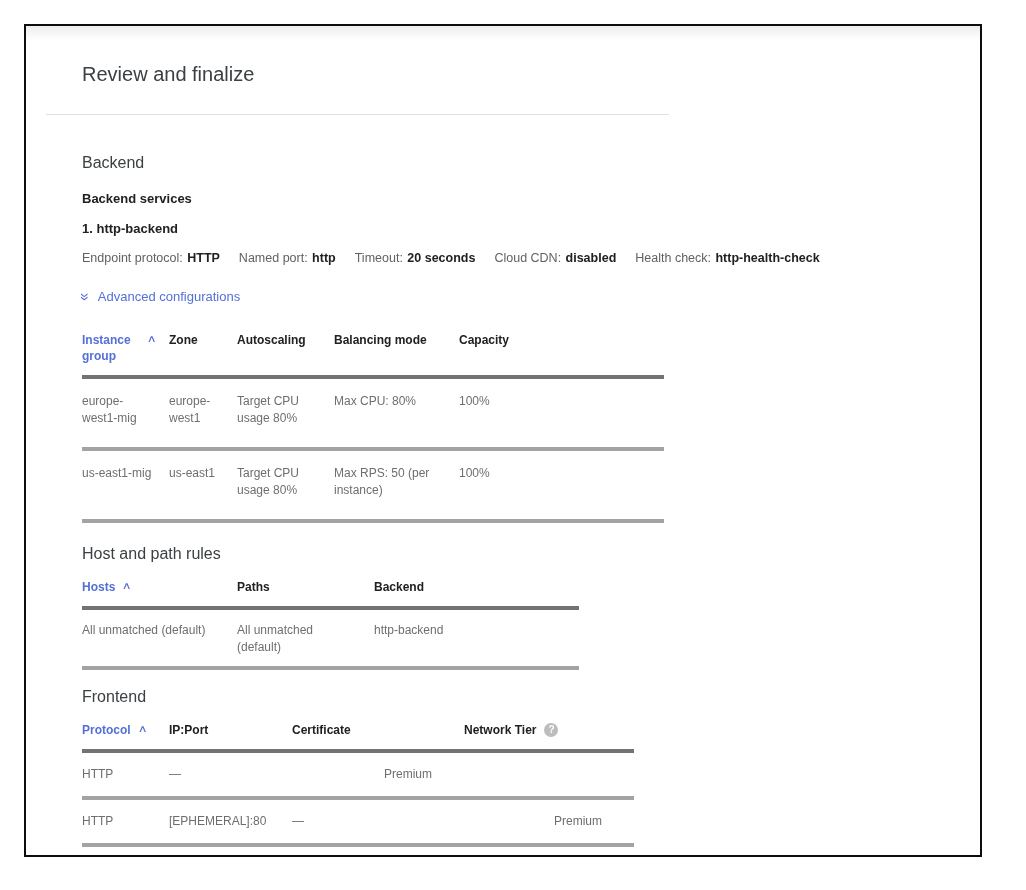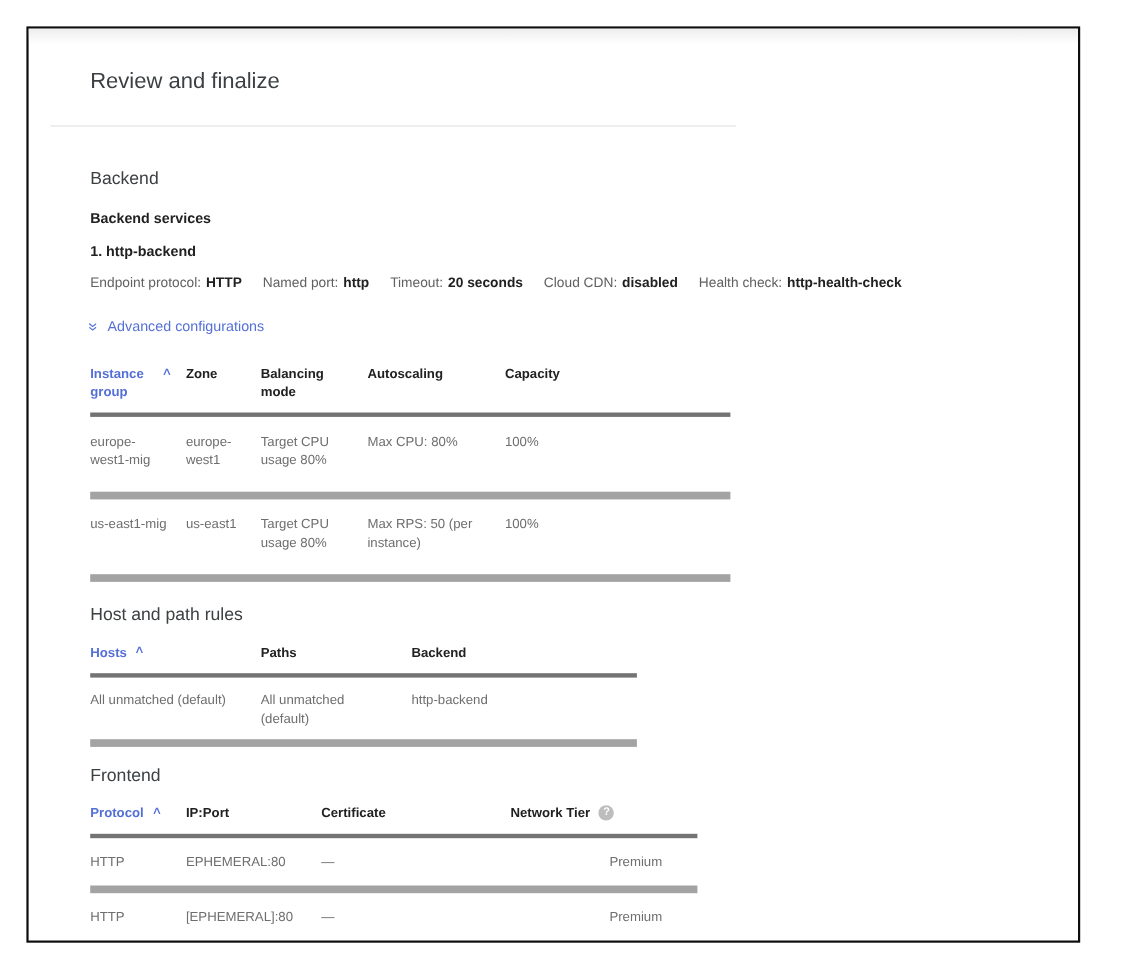--- a/index.html
+++ b/index.html
@@ -56,21 +56,21 @@
   .backend-tbl  { width:582px; margin-top:28px; }
   .host-tbl     { width:497px; margin-top:14px; }
   .frontend-tbl { width:552px; margin-top:14px; }
 
   .thead, .trow { display:grid; }
   .backend-tbl  .thead, .backend-tbl  .trow { grid-template-columns:87px 68px 97px 125px 1fr; }
   .host-tbl     .thead, .host-tbl     .trow { grid-template-columns:155px 137px 1fr; }
   .frontend-tbl .thead, .frontend-tbl .trow { grid-template-columns:87px 123px 172px 1fr; }
 
   .thead { border-bottom:4px solid #737373; }
-  .trow  { border-bottom:7px solid #a3a3a3; }
+  .trow  { border-bottom:4px solid #a3a3a3; }
 
   .th {
     font-size:12px; font-weight:700; color:#212121;
     padding:0 14px 11px 0; line-height:16px;
   }
   .th.sorted { color:#5470d6; }
   .th .hd { display:flex; gap:8px; align-items:flex-start; }
   .th .lbl { display:inline-block; }
   .th-instance .lbl { max-width:60px; }
   .caret { font-size:10px; line-height:14px; font-weight:400; transform:scaleX(1.35); display:inline-block; }
@@ -120,22 +120,22 @@
 
     <div class="tbl backend-tbl">
       <div class="thead">
         <div class="th sorted th-instance">
           <span class="hd">
               <span class="lbl">Instance group</span>
               <span class="caret">∧</span>
             </span>
         </div>
         <div class="th">Zone</div>
+        <div class="th">Autoscaling</div>
         <div class="th">Balancing mode</div>
-        <div class="th">Autoscaling</div>
         <div class="th">Capacity</div>
       </div>
     <div class="trow">
           <div class="td c0">europe-west1-mig</div>
           <div class="td c1">europe-west1</div>
           <div class="td c2">Target CPU usage 80%</div>
           <div class="td c3">Max CPU: 80%</div>
           <div class="td c4">100%</div>
         </div>
         <div class="trow">
@@ -181,21 +181,20 @@
         <div class="th">Certificate</div>
         <div class="th">
           <span class="hd">
               <span class="lbl">Network Tier</span>
               <span class="help-badge">?</span>
             </span>
         </div>
       </div>
     <div class="trow">
           <div class="td c0">HTTP</div>
-          <div class="td c1">EPHEMERAL:80</div>
           <div class="td c2">—</div>
           <div class="td c3">Premium</div>
         </div>
         <div class="trow">
           <div class="td c0">HTTP</div>
           <div class="td c1">[EPHEMERAL]:80</div>
           <div class="td c2">—</div>
           <div class="td c3">Premium</div>
         </div>
       </div>

